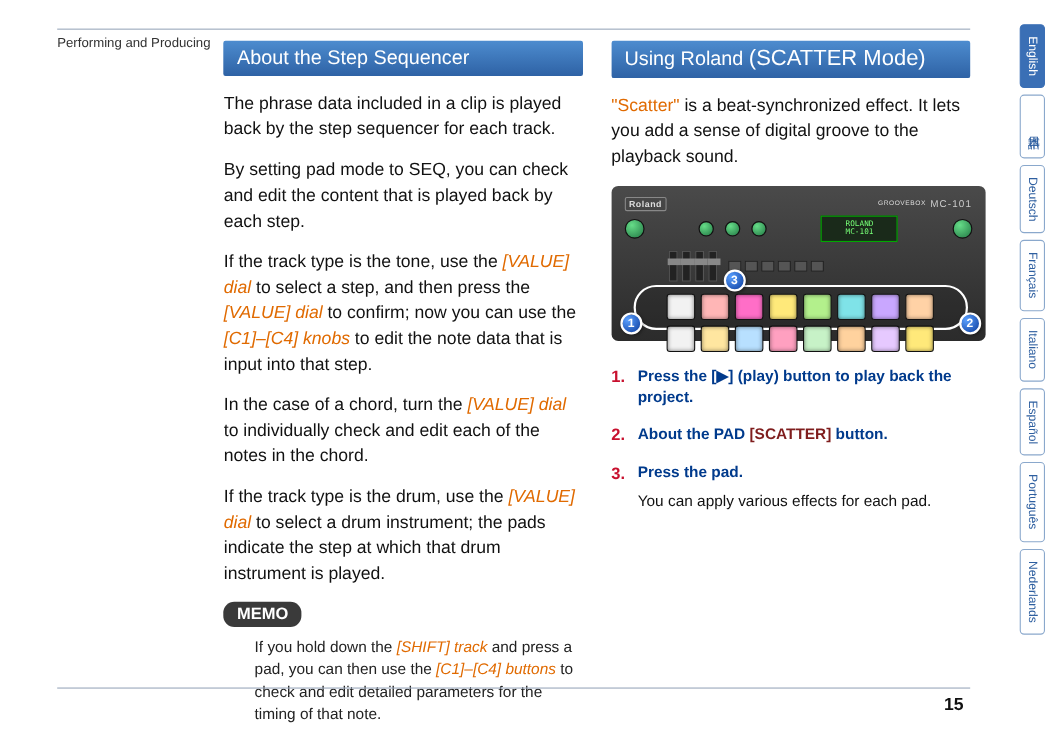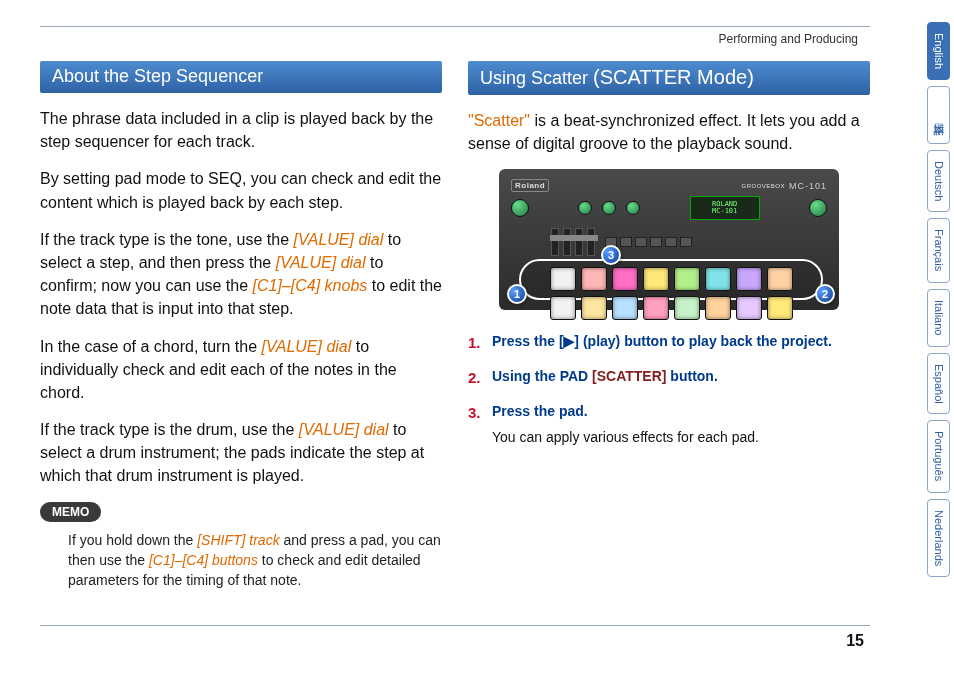--- a/index.html
+++ b/index.html
@@ -6,25 +6,25 @@
   body {
     font-family: "Segoe UI", "Helvetica Neue", Arial, sans-serif;
     width: 954px; height: 677px;
     background: #fff;
     color: #222;
     position: relative;
     overflow: hidden;
   }
   .page {
     position: absolute;
-    left: 40px; top: 26px;
+    left: 52px; top: 26px;
     width: 830px; height: 624px;
     border-top: 1px solid #9aa8bb;
     display: flex;
-    flex-direction: column;
+    flex-direction: row;
   }
   .header-row {
     display: flex; justify-content: flex-end;
     font-size: 12px; color: #333;
     height: 24px; align-items: center;
   }
   .header-row span { margin-right: 12px; }
   .cols {
     display: flex; gap: 26px;
     flex: 1;
@@ -41,21 +41,21 @@
     border-radius: 2px;
     margin-bottom: 14px;
   }
   .sec-head .sub { font-size: 20px; font-weight: 400; }
   p.para { font-size: 16px; line-height: 1.45; margin-bottom: 14px; color: #111; }
   .orange { color: #e06a00; font-style: italic; }
   .memo-badge {
     display: inline-block;
     background: #3a3a3a;
     color: #fff;
-    font-size: 12px;
+    font-size: 15px;
     font-weight: 600;
     padding: 3px 12px;
     border-radius: 10px;
     margin-bottom: 8px;
   }
   .memo-body { margin-left: 28px; font-size: 14px; line-height: 1.45; }
   .scatter-term { color: #e06a00; }
   
   .device {
     width: 340px; height: 141px;
@@ -136,21 +136,21 @@
   <div class="header-row">
     <span>Performing and Producing</span>
   </div>
 
   <div class="cols">
 
     <div class="col">
       <div class="sec-head">About the Step Sequencer</div>
 
       <p class="para">The phrase data included in a clip is played back by the step sequencer for each track.</p>
-      <p class="para">By setting pad mode to SEQ, you can check and edit the content which is played back by each step.</p>
+      <p class="para">By setting pad mode to SEQ, you can check and edit the content that is played back by each step.</p>
 
       <p class="para">
         <span>If the track type is the tone, use the </span><span class="orange">[VALUE] dial</span><span> to select a step, and then press the </span><span class="orange">[VALUE] dial</span><span> to confirm; now you can use the </span><span class="orange">[C1]–[C4] knobs</span><span> to edit the note data that is input into that step.</span>
       </p>
 
       <p class="para">
         <span>In the case of a chord, turn the </span><span class="orange">[VALUE] dial</span><span> to individually check and edit each of the notes in the chord.</span>
       </p>
 
       <p class="para">
@@ -160,21 +160,21 @@
       <div>
         <span class="memo-badge">MEMO</span>
         <p class="memo-body">
           <span>If you hold down the </span><span class="orange">[SHIFT] track</span><span> and press a pad, you can then use the </span><span class="orange">[C1]–[C4] buttons</span><span> to check and edit detailed parameters for the timing of that note.</span>
         </p>
       </div>
     </div>
 
     <div class="col">
       <div class="sec-head">
-        <span>Using Scatter </span><span class="sub">(SCATTER Mode)</span>
+        <span>Using Roland </span><span class="sub">(SCATTER Mode)</span>
       </div>
 
       <p class="para">
         <span class="scatter-term">"Scatter"</span><span> is a beat-synchronized effect. It lets you add a sense of digital groove to the playback sound.</span>
       </p>
 
       <div class="device">
         <div class="dev-top">
           <span class="logo-box">Roland</span>
           <span style="flex:1"></span>
@@ -242,21 +242,21 @@
       <div class="steps">
         <div class="step">
           <span class="num">1.</span>
           <span class="txt-bold">
             <span>Press the </span><span>[▶] (play) button</span><span> to play back the project.</span>
           </span>
         </div>
         <div class="step">
           <span class="num">2.</span>
           <span class="txt-bold">
-            <span>Using the PAD </span><span class="scatter">[SCATTER]</span><span> button.</span>
+            <span>About the PAD </span><span class="scatter">[SCATTER]</span><span> button.</span>
           </span>
         </div>
         <div class="step">
           <span class="num">3.</span>
           <span class="txt-bold">Press the pad.</span>
         </div>
         <p class="step-sub">You can apply various effects for each pad.</p>
       </div>
     </div>
   </div>

